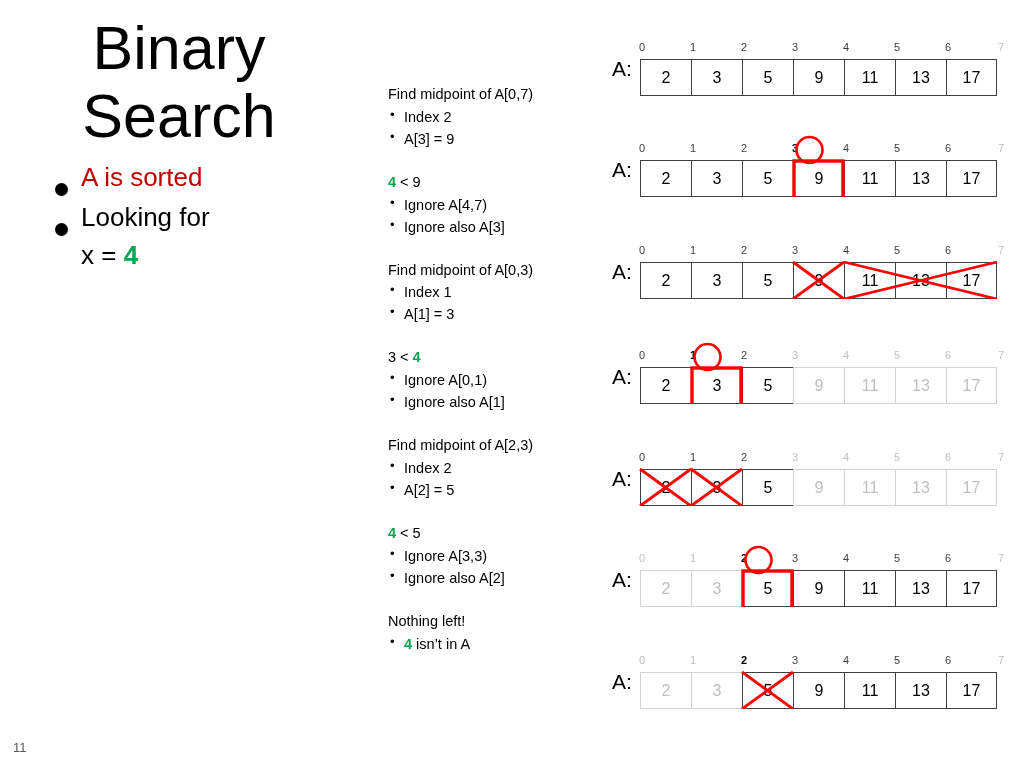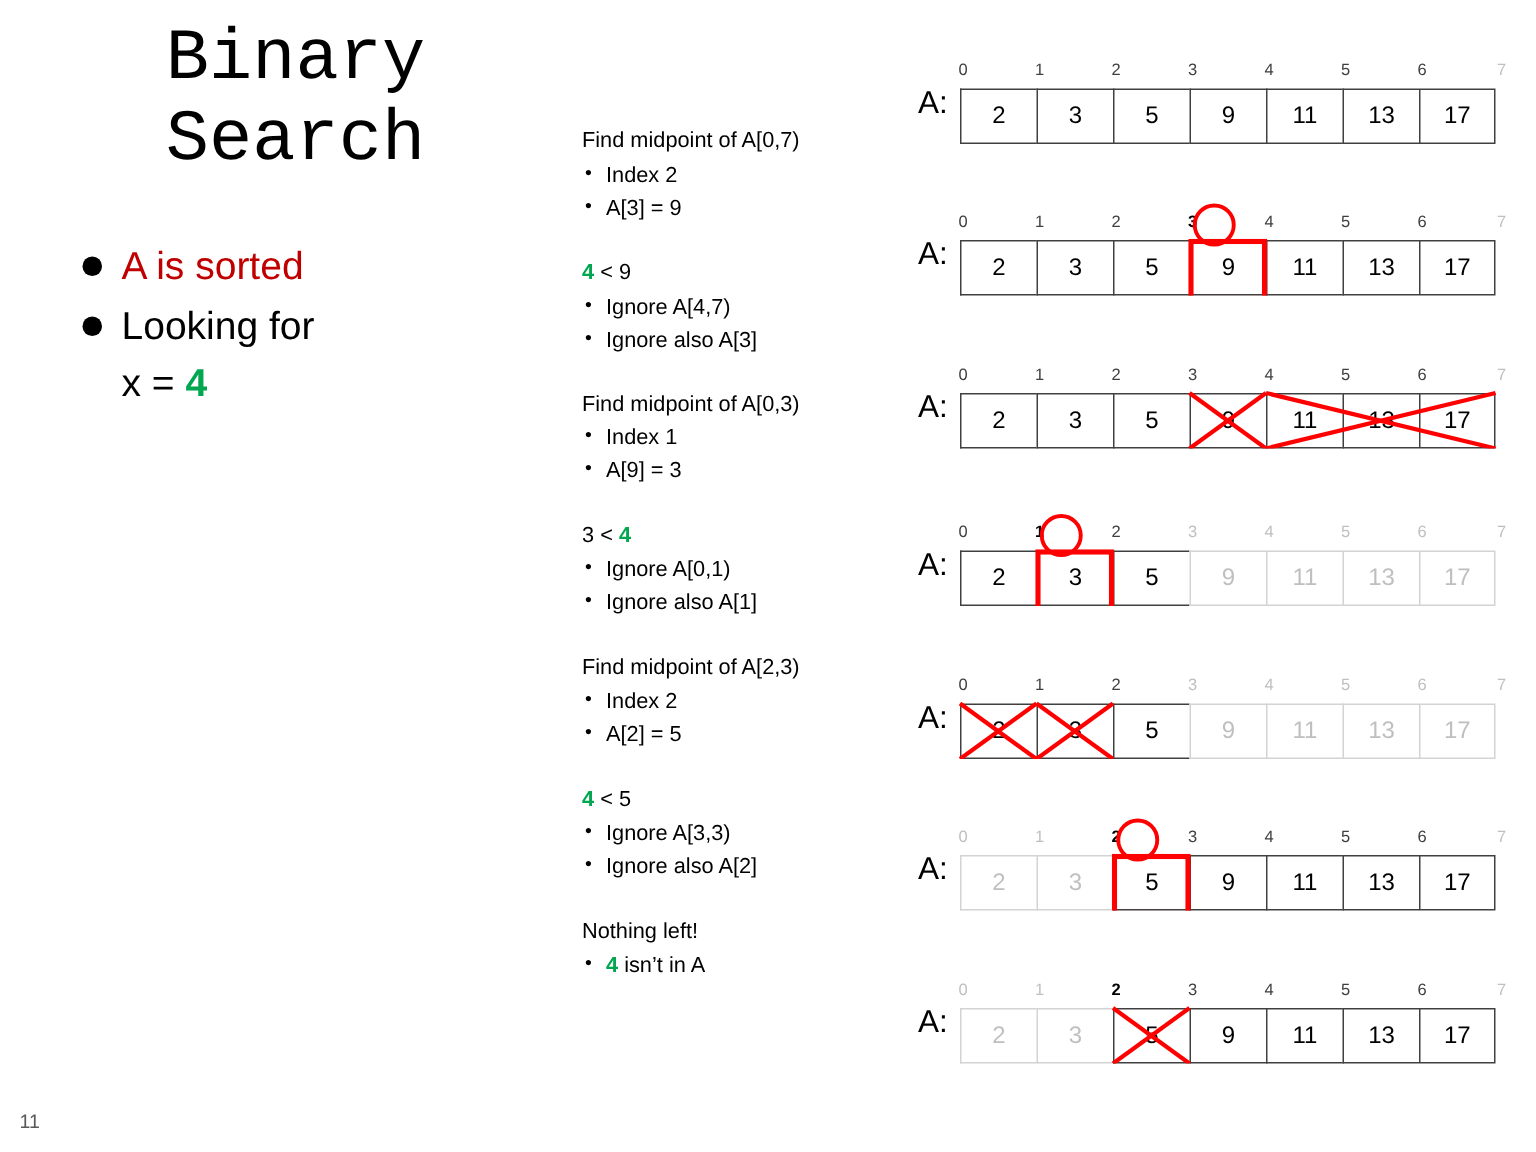--- a/index.html
+++ b/index.html
@@ -4,31 +4,31 @@
 <style>
   html,body{margin:0;padding:0;}
   body{
     width:1024px;height:768px;background:#ffffff;
     font-family:"Liberation Sans", sans-serif;
     position:relative;overflow:hidden;
   }
 
   
   #title-block{
-    position:absolute;left:32px;top:14px;width:330px;
+    position:absolute;left:14px;top:14px;width:330px;
     text-align:center;
-    font-size:48px;line-height:1.12;color:#000;
-    font-family:Liberation Mono, monospace;
+    font-size:61px;line-height:1.12;color:#000;
+    font-family:Liberation Sans, sans-serif;
     font-weight:400;
   }
   #bullet-list{
     position:absolute;left:55px;top:160px;width:310px;
   }
   .bullet-row{
-    display:flex;align-items:flex-start;
+    display:flex;align-items:flex-end;
     font-size:26px;line-height:1.38;color:#000;
     margin-bottom:4px;
   }
   .bullet-dot{
     flex:0 0 auto;width:13px;height:13px;border-radius:50%;
     background:#000;margin-right:13px;margin-top:11px;
   }
   .bullet-text{flex:1 1 auto;}
   .sub-line{
     font-size:26px;line-height:1.38;color:#000;
@@ -127,21 +127,21 @@
       <ul class="step-bullets">
         <li>Ignore A[4,7)</li>
         <li>Ignore also A[3]</li>
       </ul>
     </div>
     <div class="step-gap"></div>
     <div class="step-block">
       <div class="step-head">Find midpoint of A[0,3)</div>
       <ul class="step-bullets">
         <li>Index 1</li>
-        <li>A[9] = 3</li>
+        <li>A[1] = 3</li>
       </ul>
     </div>
     <div class="step-gap"></div>
     <div class="step-block">
       <div class="step-head">3 &lt; <span class="green">4</span></div>
       <ul class="step-bullets">
         <li>Ignore A[0,1)</li>
         <li>Ignore also A[1]</li>
       </ul>
     </div>

